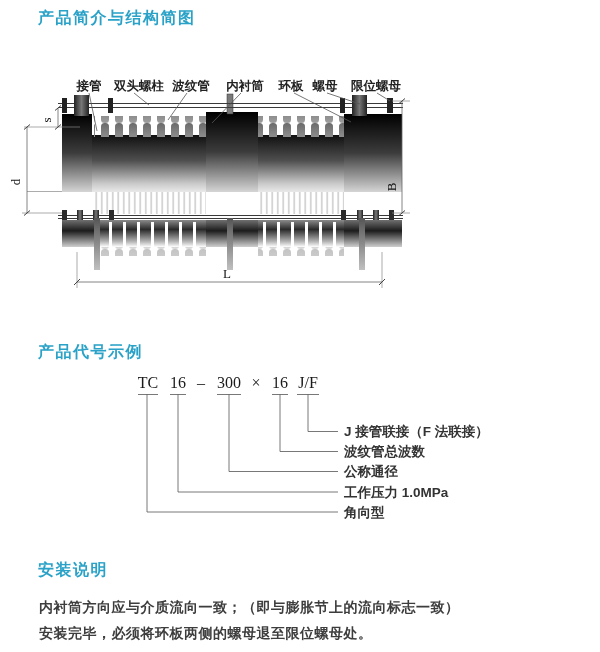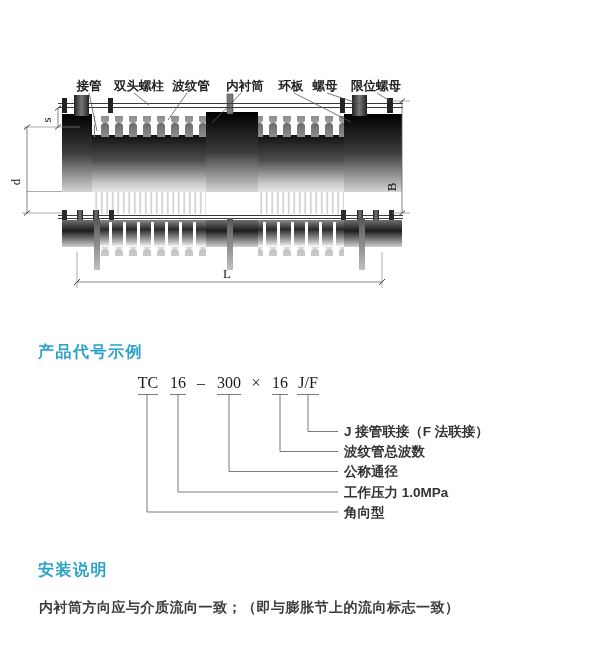--- a/index.html
+++ b/index.html
@@ -29,20 +29,21 @@
   .dimln{stroke:#666;stroke-width:0.8;fill:none;}
   .ext{stroke:#888;stroke-width:0.7;fill:none;}
   .rod{stroke:#3a3a3a;stroke-width:1.2;fill:none;}
   .tick{stroke:#444;stroke-width:1;fill:none;}
 </style>
 </head>
 <body>
 
 <div id="page">
 
+  <div id="title-intro" class="sec-title">产品简介与结构简图</div>
 
   <svg id="diagram-svg" width="600" height="250" viewBox="0 0 600 250">
     <defs>
       <linearGradient id="gBody" x1="0" y1="0" x2="0" y2="1">
         <stop offset="0" stop-color="#101010"></stop>
           <stop offset="0.45" stop-color="#4f4f4f"></stop>
         <stop offset="0.85" stop-color="#c9c9c9"></stop>
           <stop offset="1" stop-color="#e9e9e9"></stop>
       </linearGradient>
       <linearGradient id="gStub" x1="0" y1="0" x2="0" y2="1">
@@ -221,15 +222,16 @@
       <text class="annT" x="344" y="106">公称通径</text>
       <text class="annT" x="344" y="126.5">工作压力 1.0MPa</text>
       <text class="annT" x="344" y="146.5">角向型</text>
     </g>
   </svg>
 
   <div id="title-install" class="sec-title">安装说明</div>
 
   <div id="install-text">
     <div>内衬筒方向应与介质流向一致；（即与膨胀节上的流向标志一致）</div>
+    <div>安装完毕，必须将环板两侧的螺母退至限位螺母处。</div>
   </div>
 
 </div>
 
 </body></html>

